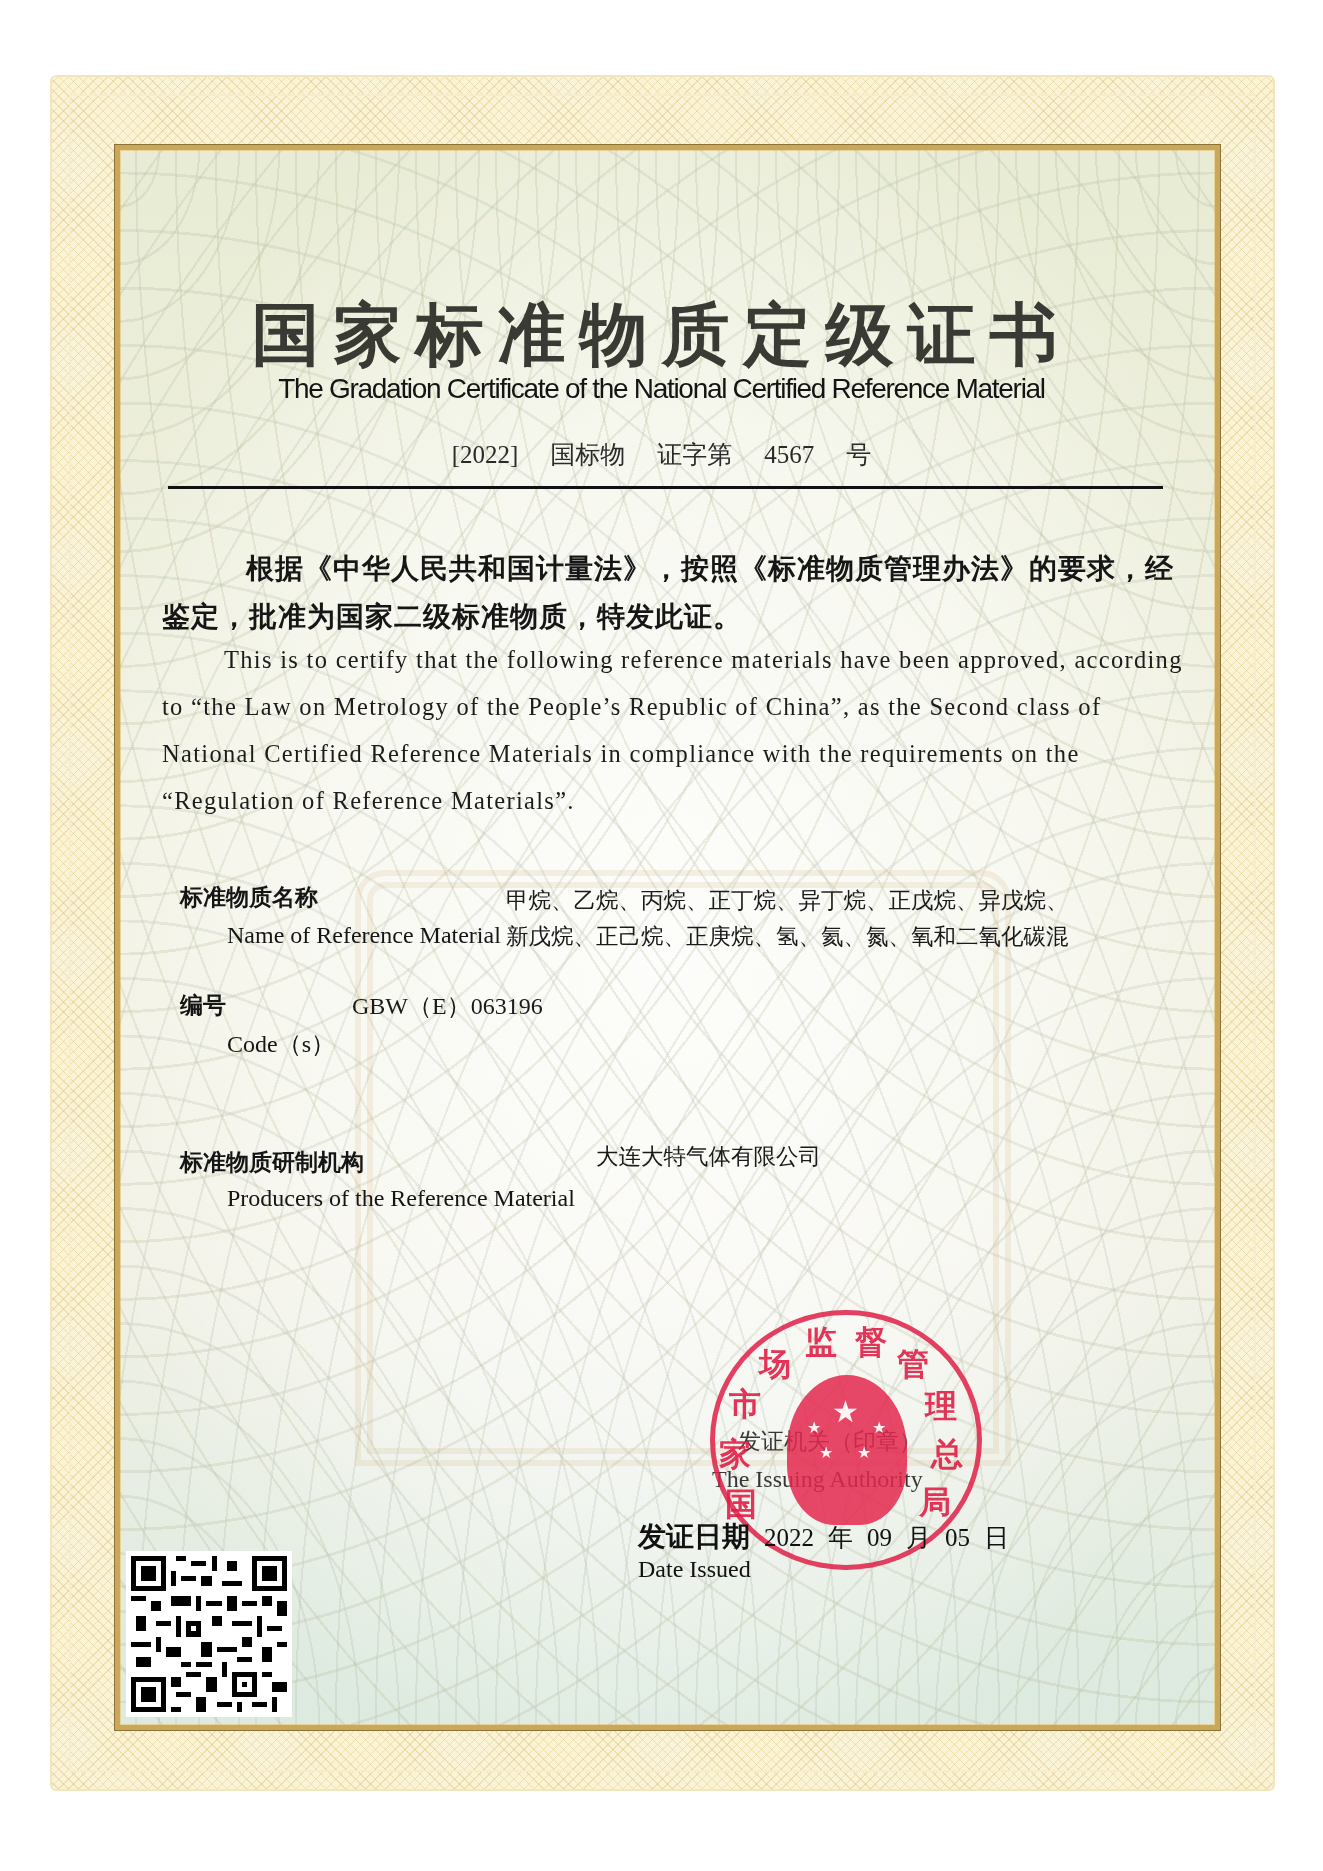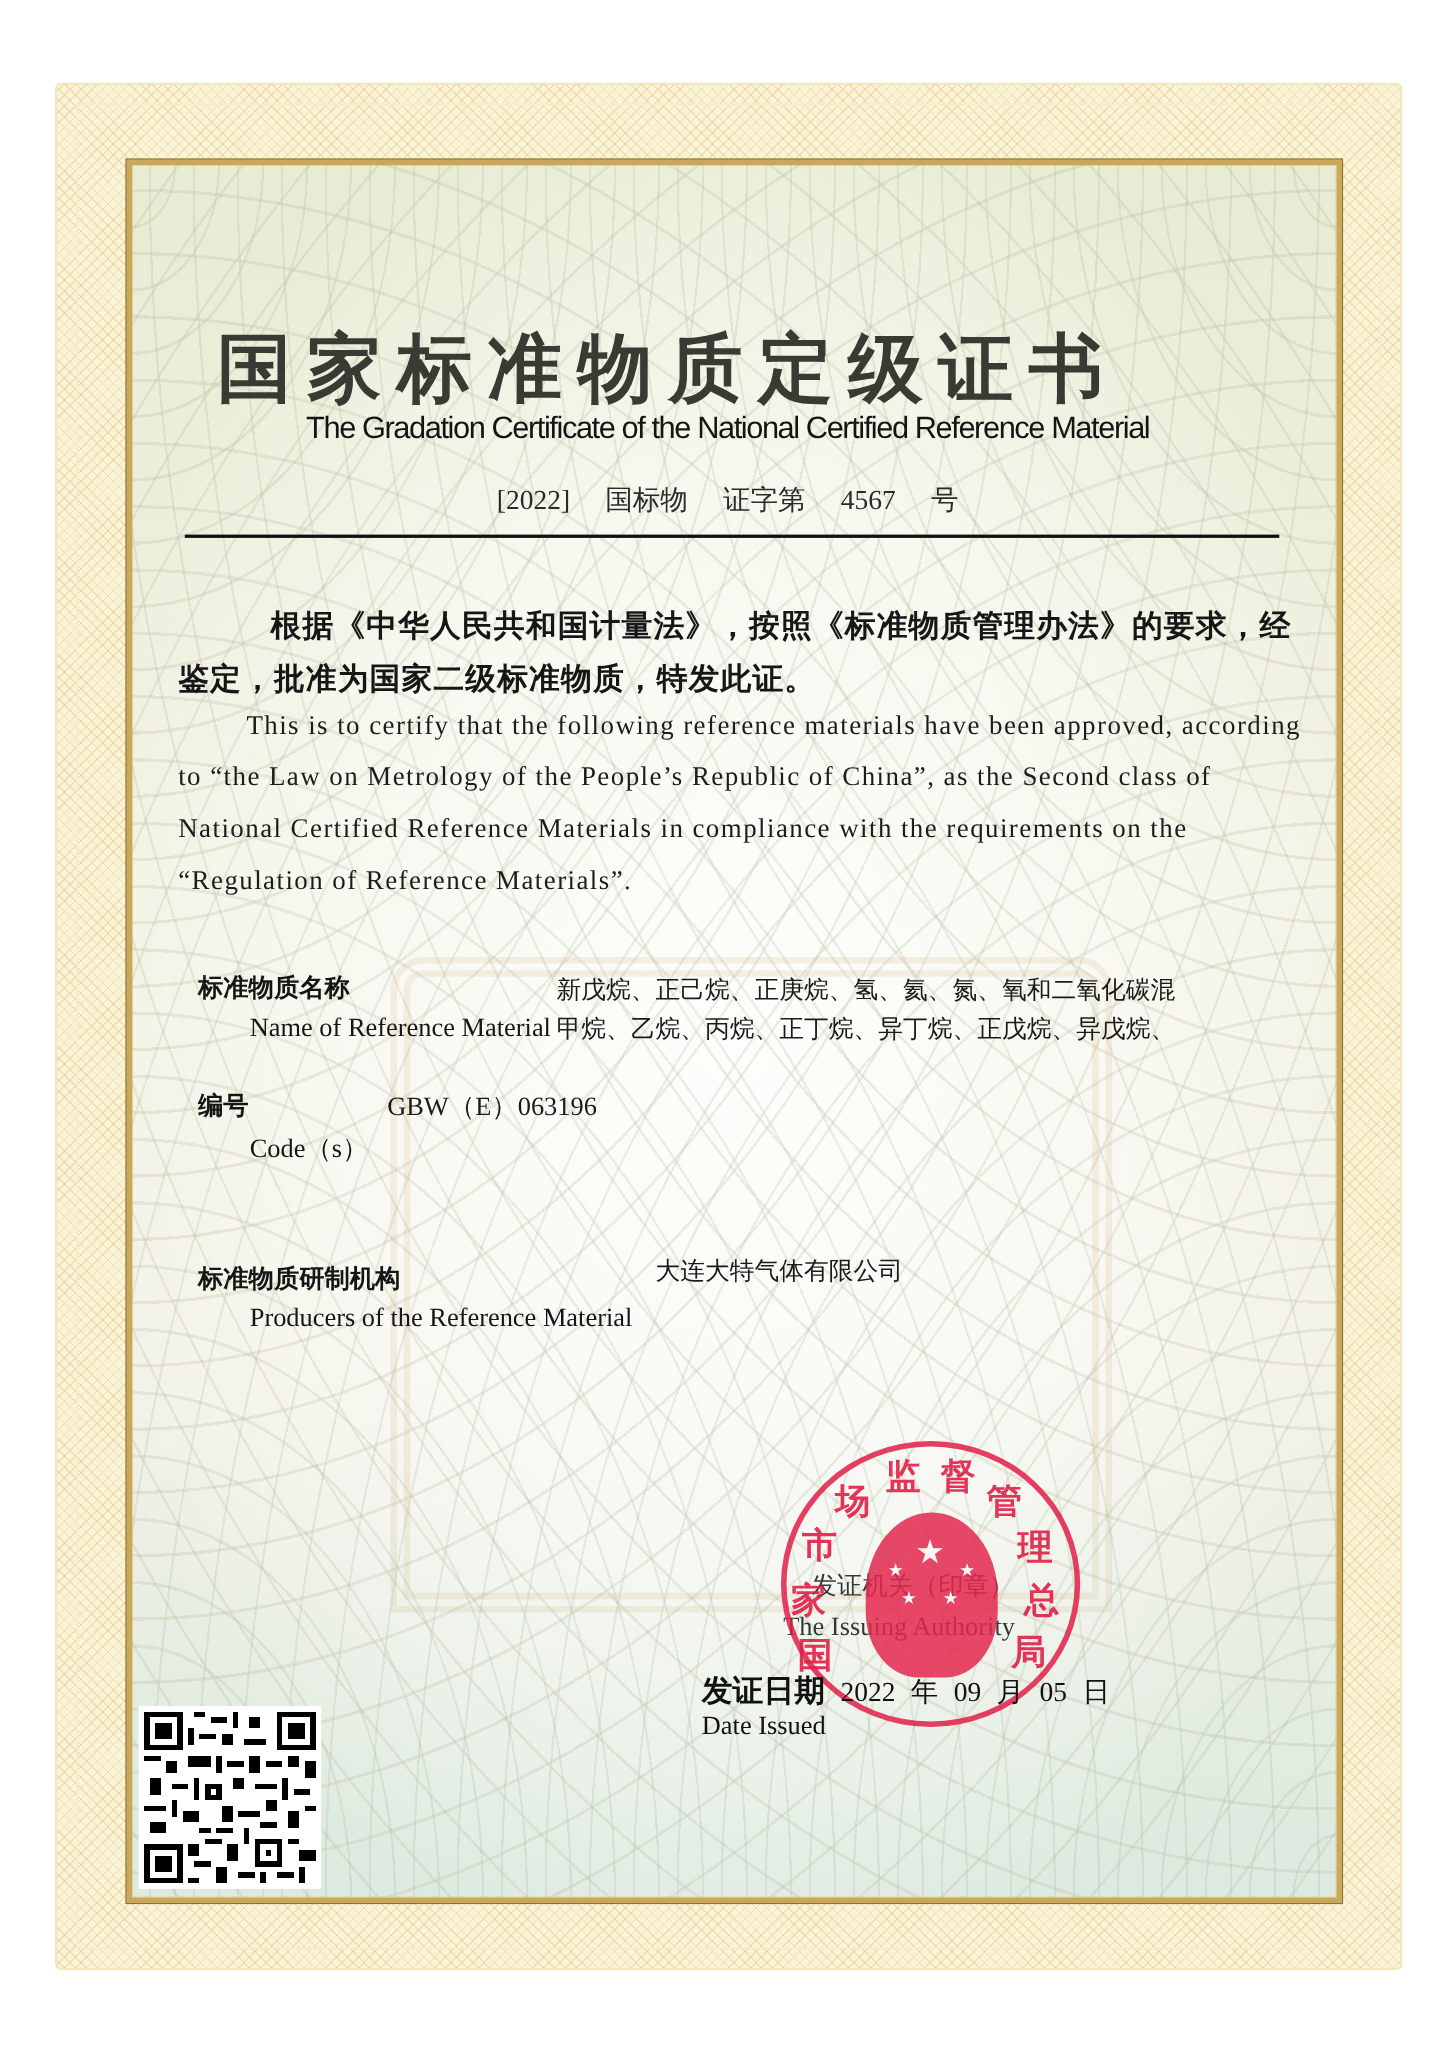--- a/index.html
+++ b/index.html
@@ -40,21 +40,21 @@
       opacity:0.7;
     }
     .building-watermark {
       position:absolute; left:235px; top:720px; width:620px; height:560px;
       border:18px double rgba(210,180,130,0.18);
       border-radius:30px 30px 0 0;
     }
     .content { position:absolute; left:0; top:0; width:1323px; height:1871px; }
 
     .title-cn {
-      position:absolute; left:0; width:1214px; top:290px; text-align:center;
+      position:absolute; left:0; width:1323px; top:290px; text-align:center;
       font-family:"DejaVu Serif", serif; font-weight:bold;
       font-size:68px; letter-spacing:14px; color:#3a3a34;
     }
     .title-en {
       position:absolute; left:0; width:1323px; top:373px; text-align:center;
       font-family:"Liberation Sans", sans-serif; font-size:28px; letter-spacing:-1.3px;
       color:#141414;
     }
     .cert-no {
       position:absolute; left:0; width:1323px; top:438px; text-align:center;
@@ -149,22 +149,22 @@
   </div>
 
   <div class="separator"></div>
 
   <div class="para-cn">根据《中华人民共和国计量法》，按照《标准物质管理办法》的要求，经鉴定，批准为国家二级标准物质，特发此证。</div>
   <div class="para-en">This is to certify that the following reference materials have been approved, according to “the Law on Metrology of the People’s Republic of China”, as the Second class of National Certified Reference Materials in compliance with the requirements on the “Regulation of Reference Materials”.</div>
 
   <div class="lbl-cn" style="left:180px; top:882px;">标准物质名称</div>
   <div class="lbl-en" style="left:180px; top:922px;">Name of Reference Material</div>
   <div class="val-cn" style="left:506px; top:882px; width:690px;">
+    <div>甲烷、乙烷、丙烷、正丁烷、异丁烷、正戊烷、异戊烷、</div>
     <div>新戊烷、正己烷、正庚烷、氢、氦、氮、氧和二氧化碳混</div>
-    <div>甲烷、乙烷、丙烷、正丁烷、异丁烷、正戊烷、异戊烷、</div>
   </div>
 
   <div class="lbl-cn" style="left:180px; top:990px;">编号</div>
   <div class="lbl-en" style="left:180px; top:1028px;">Code（s）</div>
   <div class="val-en" style="left:335px; top:990px;margin-left:17px;">GBW（E）063196</div>
 
   <div class="lbl-cn" style="left:180px; top:1147px;">标准物质研制机构</div>
   <div class="lbl-en" style="left:180px; top:1185px;">Producers of the Reference Material</div>
   <div class="val-cn" style="left:596px; top:1138px;">大连大特气体有限公司</div>
 

